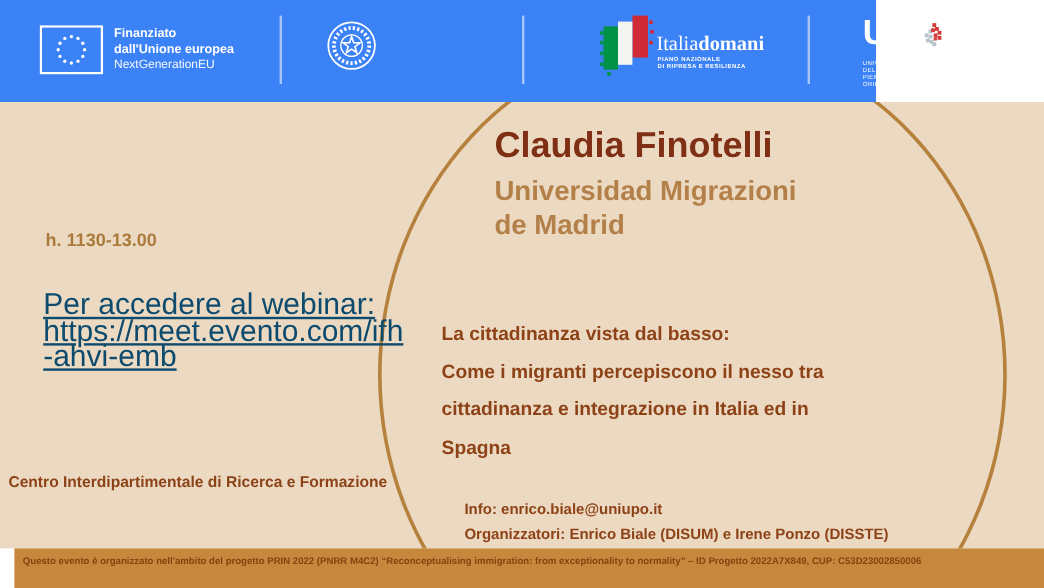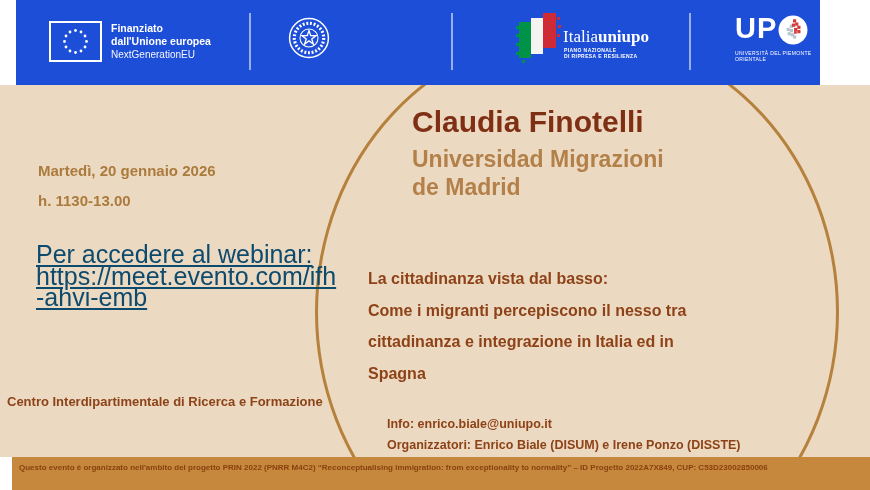--- a/index.html
+++ b/index.html
@@ -1,21 +1,21 @@
 <!DOCTYPE html>
 <html><head>
 <meta charset="utf-8">
 <style>
   html,body{margin:0;padding:0;background:#ffffff;}
   .stage{
     position:relative;width:870px;height:490px;overflow:hidden;
     font-family:"Liberation Sans",sans-serif;
   }
   
-  .banner{position:absolute;left:16px;top:0;width:804px;height:85px;background:#1d4ed8;}
+  .banner{position:absolute;left:0;top:0;width:730px;height:85px;background:#3b82f6;}
   .vdivider{position:absolute;top:13px;width:2px;height:57px;background:rgba(255,255,255,.55);}
   .eu-flag{position:absolute;left:33px;top:21px;}
   .eu-text{position:absolute;left:95px;top:22px;color:#fff;font-size:10.5px;font-weight:bold;line-height:13px;}
   .eu-text .ngeu{font-weight:400;font-size:10px;opacity:.95;}
   .min-emblem{position:absolute;left:272px;top:17px;}
   .min-text{position:absolute;left:318px;top:23px;color:#fff;font-size:11.5px;font-weight:bold;line-height:12.8px;}
   .ita-flag{position:absolute;left:500px;top:12px;}
   .ita-name{position:absolute;left:547px;top:27px;color:#fff;font-family:"Liberation Serif",serif;font-size:17px;}
   .ita-name b{font-weight:700;}
   .ita-sub{position:absolute;left:548px;top:47px;color:#fff;font-size:5px;font-weight:bold;letter-spacing:.4px;line-height:6px;}
@@ -89,21 +89,21 @@
         <rect x="0" y="31" width="3" height="3"></rect>
           <rect x="6" y="48" width="3" height="3"></rect>
         <rect x="0" y="40" width="3" height="3"></rect>
       </g>
       <g fill="#ce2b37">
         <rect x="41" y="5" width="3" height="3"></rect>
           <rect x="42" y="13" width="3" height="3"></rect>
         <rect x="41" y="22" width="3" height="3"></rect>
       </g>
     </svg>
-    <div class="ita-name"><span>Italia</span><b>uniupo</b></div>
+    <div class="ita-name"><span>Italia</span><b>domani</b></div>
     <div class="ita-sub">
       <div>PIANO NAZIONALE</div>
       <div>DI RIPRESA E RESILIENZA</div>
     </div>
 
     <div class="vdivider" style="left:673px"></div>
 
     <div class="upo-wrap">
       <span class="upo-acronym">UP</span>
       <svg class="upo-o" width="30" height="30" viewBox="0 0 28 28">
@@ -126,21 +126,20 @@
           <rect x="15" y="15" width="2.5" height="2.5"></rect>
         </g>
       </svg>
     </div>
     <div class="upo-sub">UNIVERSITÀ DEL PIEMONTE ORIENTALE</div>
   </header>
 
   <main class="content">
     <div class="big-ellipse"></div>
 
-    <div class="date-line">Martedì, 20 gennaio 2026</div>
     <div class="time-line">h. 1130-13.00</div>
 
     <a class="webinar-link">
       <div>Per accedere al webinar:</div>
       <div>https://meet.evento.com/ifh</div>
       <div>-ahvi-emb</div>
     </a>
 
     <div class="centro">
       <div>Centro Interdipartimentale di Ricerca e Formazione</div>

